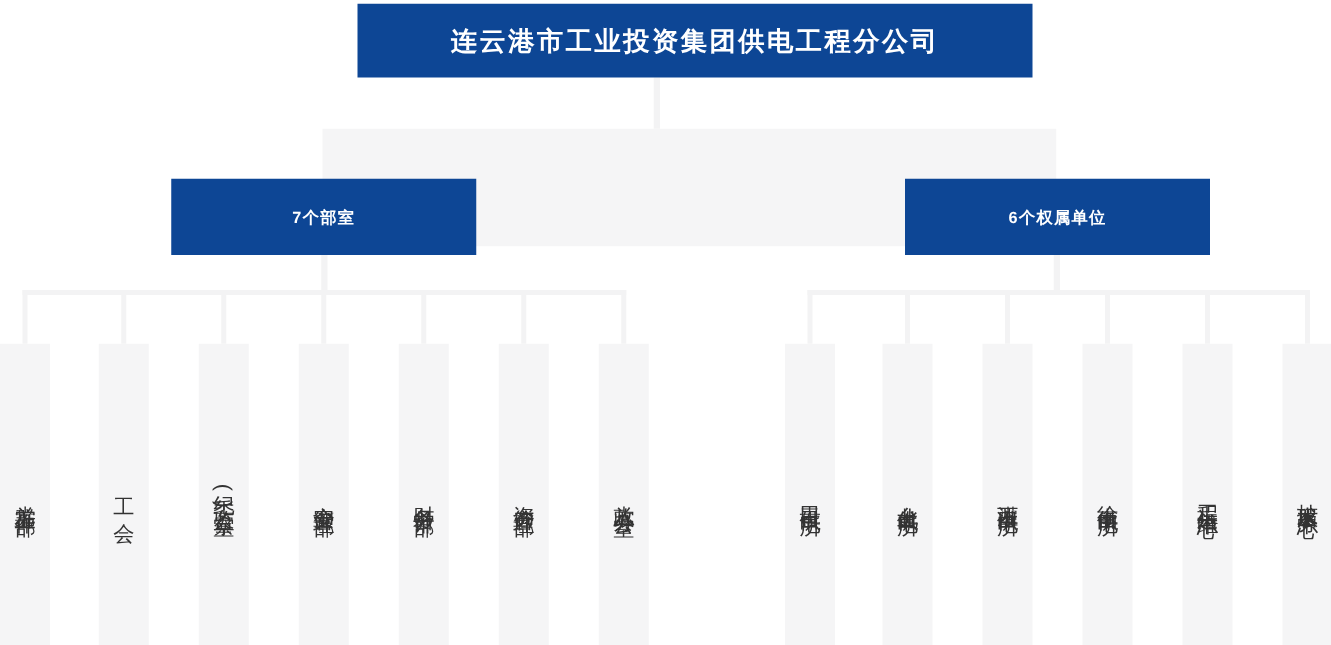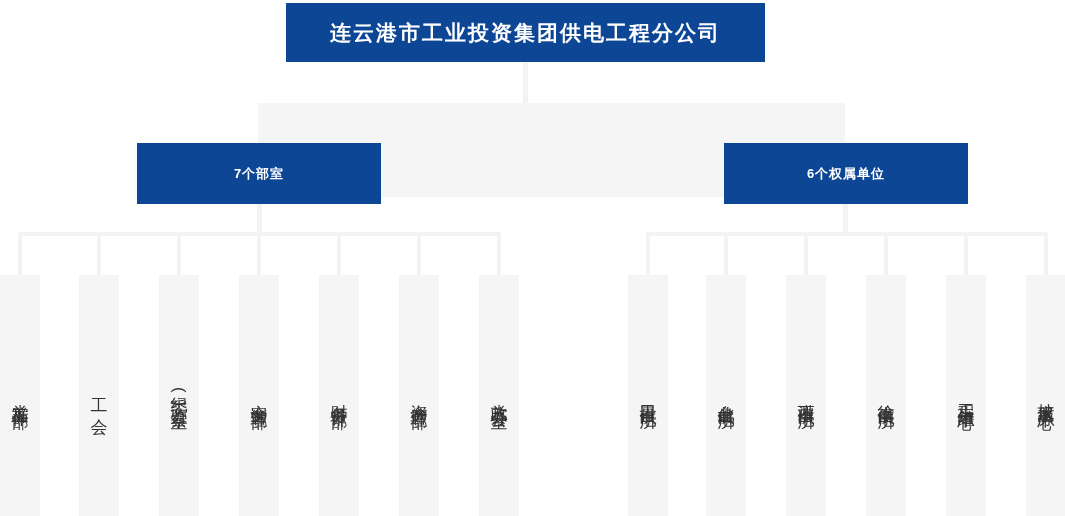--- a/index.html
+++ b/index.html
@@ -21,21 +21,21 @@
     background: #0d4695;
     color: #ffffff;
     display: flex;
     align-items: center;
     justify-content: center;
     font-weight: bold;
     box-sizing: border-box;
   }
   .root-node {
     left: 286px; top: 3px;
-    width: 479px; height: 59px;
+    width: 540px; height: 59px;
     font-size: 21px;
     letter-spacing: 2px;
   }
   .branch-node {
     top: 143px;
     width: 244px; height: 61px;
     font-size: 13px;
     letter-spacing: 1px;
     z-index: 2;
   }

